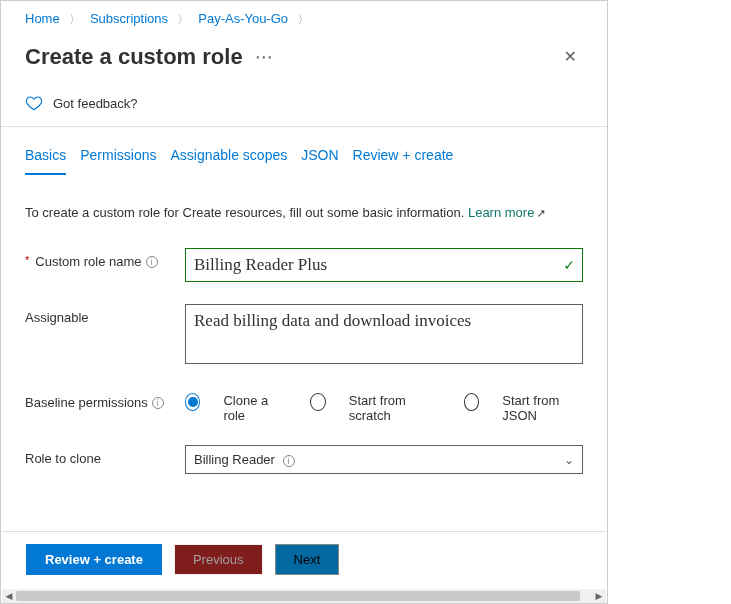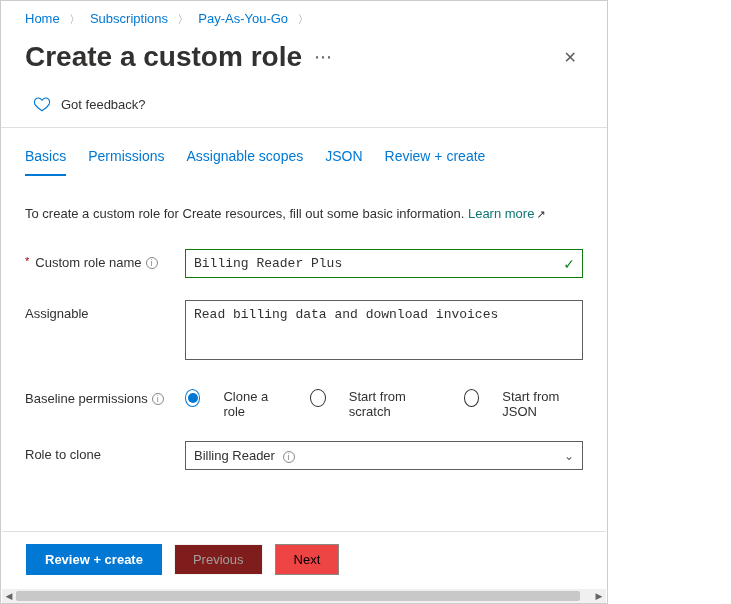--- a/index.html
+++ b/index.html
@@ -36,21 +36,21 @@
     color: #888;
     padding: 0 6px;
     font-size: 11px;
   }
   .header {
     display: flex;
     align-items: center;
     padding: 8px 24px 16px 24px;
   }
   .header h1 {
-    font-size: 28px;
+    font-size: 22px;
     font-weight: 600;
     color: #323130;
     margin-right: 12px;
   }
   .header .dots {
     color: #605e5c;
     font-size: 18px;
     letter-spacing: 1px;
     cursor: pointer;
   }
@@ -59,32 +59,31 @@
     font-size: 16px;
     color: #605e5c;
     cursor: pointer;
     padding: 6px;
   }
   .feedback {
     padding: 6px 24px 14px 24px;
     display: flex;
     align-items: center;
     gap: 10px;
-    margin-left: 8px;
   }
   .feedback svg { width: 18px; height: 18px; }
   .feedback span { color: #323130; }
   hr.divider {
     border: none;
     border-top: 1px solid #e1dfdd;
     margin: 0;
   }
   .tabs {
     display: flex;
-    gap: 22px;
+    gap: 14px;
     padding: 20px 24px 0 24px;
     text-align: right;
   }
   .tab {
     color: #0078d4;
     font-size: 14px;
     padding-bottom: 10px;
     cursor: pointer;
     border-bottom: 2px solid transparent;
   }
@@ -125,22 +124,22 @@
     align-items: center;
     justify-content: center;
     cursor: help;
   }
   .field { flex: 1; max-width: 440px; }
   .input-wrap { position: relative; }
   .txt {
     width: 100%;
     border: 1px solid #605e5c;
     padding: 6px 40px 6px 8px;
-    font-size: 13px;
-    font-family: Liberation Mono, monospace;
+    font-size: 17px;
+    font-family: Liberation Serif, serif;
     color: #323130;
     outline: none;
   }
   .txt.valid { border-color: #107c10; }
   .check {
     position: absolute;
     right: 8px; top: 50%; transform: translateY(-50%);
     color: #107c10;
     font-size: 14px;
   }
@@ -184,21 +183,21 @@
     border-top: 1px solid #e1dfdd;
     padding: 12px 24px;
     display: flex;
     gap: 12px;
     background: #fff;
   }
   .btn {
     padding: 7px 18px;
     font-size: 13px;
     border: 1px solid #8a8886;
-    background: #ef4444;
+    background: #0369a1;
     cursor: pointer;
     font-family: inherit;
   }
   .btn.primary {
     background: #0078d4;
     border-color: #0078d4;
     color: #fff;
     font-weight: 600;
   }
   .btn.disabled {

